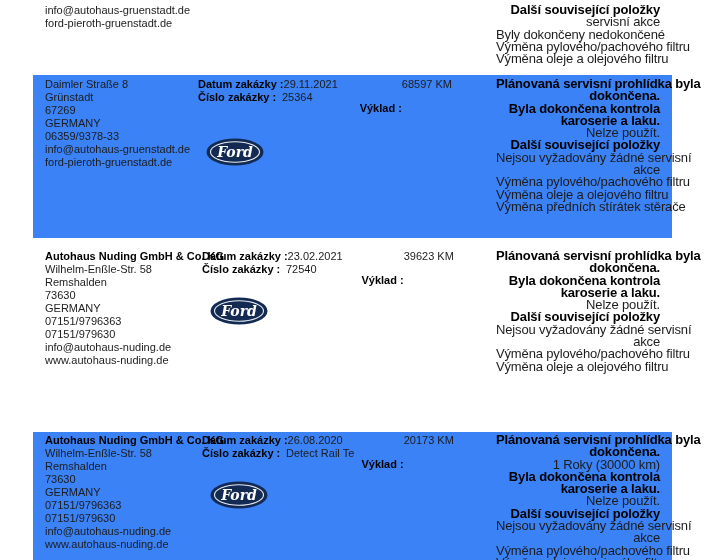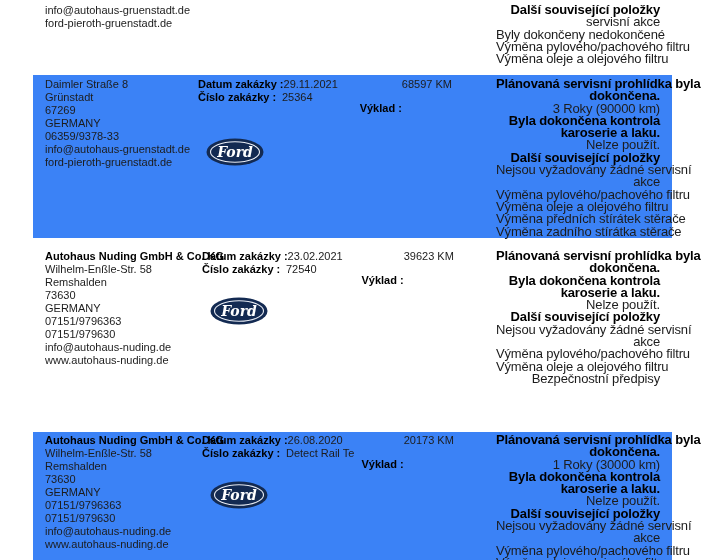--- a/index.html
+++ b/index.html
@@ -83,31 +83,29 @@
     </div>
     <div class="col vyklad">
       <div class="kv">
         <span class="k mile-k">Výklad :</span>
         <span class="v">68597 KM</span>
       </div>
     </div>
     <div class="col service">
       <div class="sline b">Plánovaná servisní prohlídka byla</div>
       <div class="sline b">dokončena.</div>
-      <div class="sline">3 Roky (90000 km)</div>
       <div class="sline b">Byla dokončena kontrola</div>
       <div class="sline b">karoserie a laku.</div>
       <div class="sline">Nelze použít.</div>
       <div class="sline b">Další související položky</div>
       <div class="sline">Nejsou vyžadovány žádné servisní</div>
       <div class="sline">akce</div>
       <div class="sline">Výměna pylového/pachového filtru</div>
       <div class="sline">Výměna oleje a olejového filtru</div>
       <div class="sline">Výměna předních stírátek stěrače</div>
-      <div class="sline">Výměna zadního stírátka stěrače</div>
     </div>
   </div>
 
   <div class="band" style="top:247px;height:178px;">
     <div class="col address">
       <div class="line b">Autohaus Nuding GmbH &amp; Co. KG</div>
       <div class="line">Wilhelm-Enßle-Str. 58</div>
       <div class="line">Remshalden</div>
       <div class="line">73630</div>
       <div class="line">GERMANY</div>
@@ -143,21 +141,20 @@
       <div class="sline b">Plánovaná servisní prohlídka byla</div>
       <div class="sline b">dokončena.</div>
       <div class="sline b">Byla dokončena kontrola</div>
       <div class="sline b">karoserie a laku.</div>
       <div class="sline">Nelze použít.</div>
       <div class="sline b">Další související položky</div>
       <div class="sline">Nejsou vyžadovány žádné servisní</div>
       <div class="sline">akce</div>
       <div class="sline">Výměna pylového/pachového filtru</div>
       <div class="sline">Výměna oleje a olejového filtru</div>
-      <div class="sline">Bezpečnostní předpisy</div>
     </div>
   </div>
 
   <div class="band gray" style="top:432px;height:140px;padding-top:2px;">
     <div class="col address">
       <div class="line b">Autohaus Nuding GmbH &amp; Co. KG</div>
       <div class="line">Wilhelm-Enßle-Str. 58</div>
       <div class="line">Remshalden</div>
       <div class="line">73630</div>
       <div class="line">GERMANY</div>

